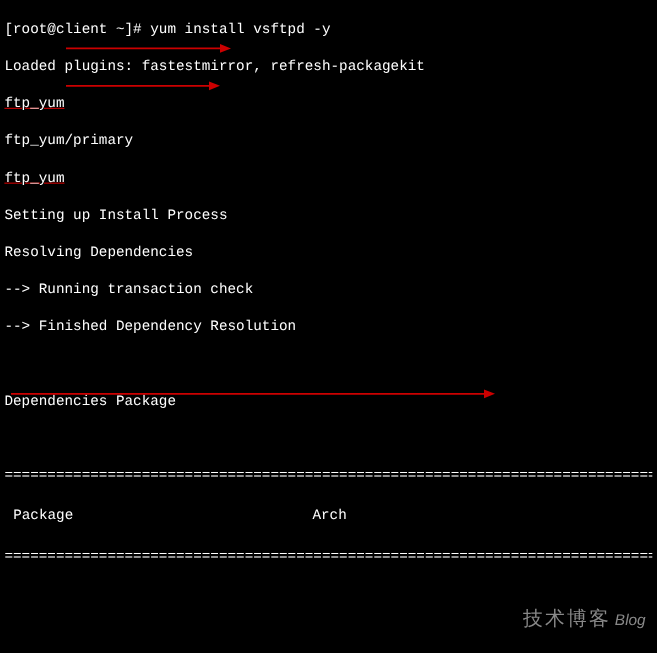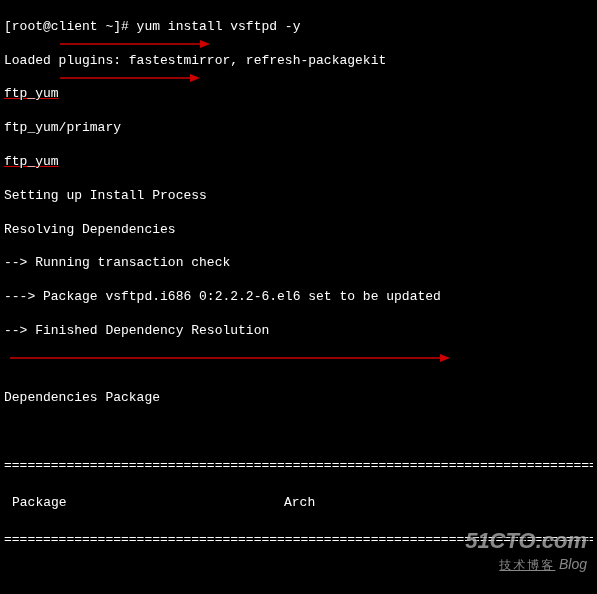--- a/index.html
+++ b/index.html
@@ -64,23 +64,22 @@
       text-align: right;
       opacity: 0.8;
     }
     .watermark-main {
       font-size: 22px;
       font-weight: bold;
       font-style: italic;
       text-shadow: 1px 1px 2px #000;
     }
     .watermark-sub {
-      font-size: 12px;
+      font-size: 18px;
       letter-spacing: 2px;
-      text-decoration: underline;
     }
     .watermark-blog {
       font-size: 14px;
       font-style: italic;
     }
     .underline {
       text-decoration: underline;
       text-decoration-color: #c00;
       text-decoration-thickness: 1px;
     }
@@ -90,21 +89,20 @@
 
 <div class="terminal">
 <span class="line">[root@client ~]# yum install vsftpd -y</span>
 <span class="line">Loaded plugins: fastestmirror, refresh-packagekit</span>
 <span class="line underline">ftp_yum</span>
 <span class="line">ftp_yum/primary</span>
 <span class="line underline">ftp_yum</span>
 <span class="line">Setting up Install Process</span>
 <span class="line">Resolving Dependencies</span>
 <span class="line">--&gt; Running transaction check</span>
-<span class="line">---&gt; Package vsftpd.i686 0:2.2.2-6.el6 set to be updated</span>
 <span class="line">--&gt; Finished Dependency Resolution</span>
 <span class="line"> </span>
 <span class="line">Dependencies Package</span>
 <span class="line"> </span>
 <span class="line divider">=================================================================================</span>
 <span class="line header-row"><span class="pkg-col">Package</span><span class="arch-col">Arch</span></span>
 <span class="line divider">=================================================================================</span>
 
 
 
@@ -135,18 +133,17 @@
   <line class="arrow-line" x1="0" y1="6" x2="130" y2="6"></line>
   <polygon class="arrow-head" points="130,2 140,6 130,10"></polygon>
 </svg>
 
 <svg class="arrow" style="left:10px; top:352px; width:440px; height:12px;">
   <line class="arrow-line" x1="0" y1="6" x2="430" y2="6"></line>
   <polygon class="arrow-head" points="430,2 440,6 430,10"></polygon>
 </svg>
 
 <div class="watermark">
-  <div class="watermark-main">51CTO.com</div>
   <div>
     <span class="watermark-sub">技术博客</span>
     <span class="watermark-blog">Blog</span>
   </div>
 </div>
 
 </body></html>

